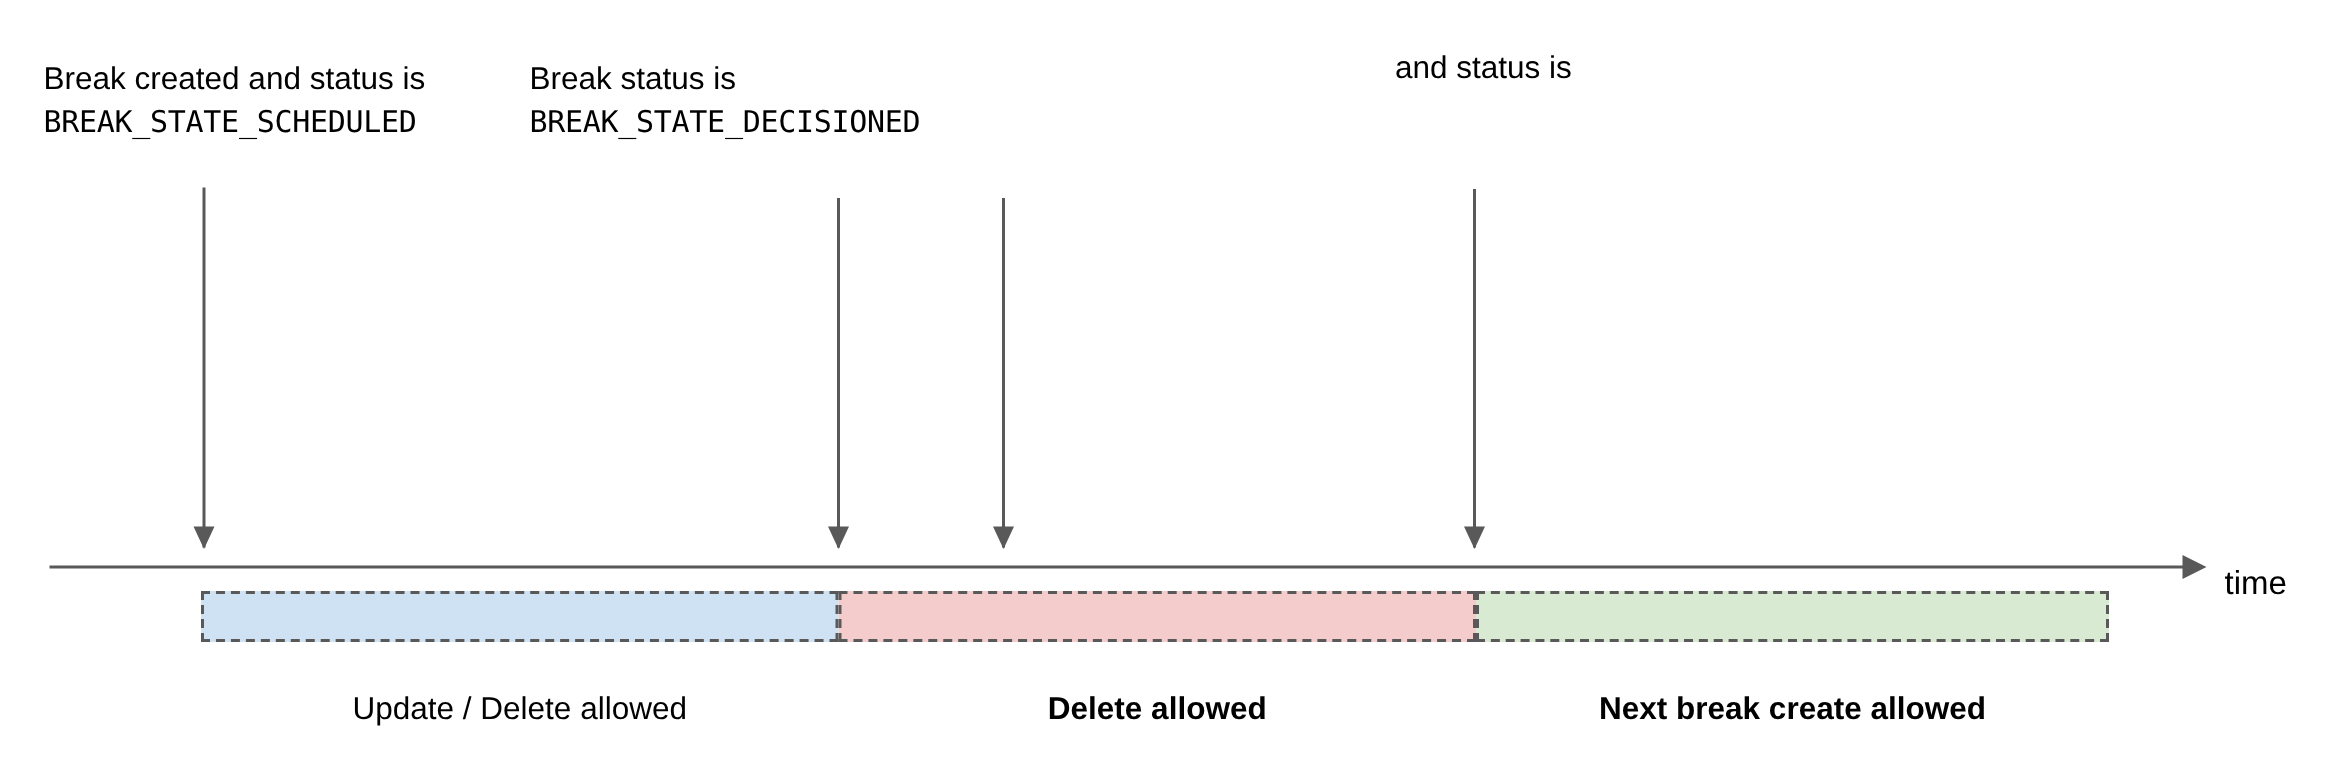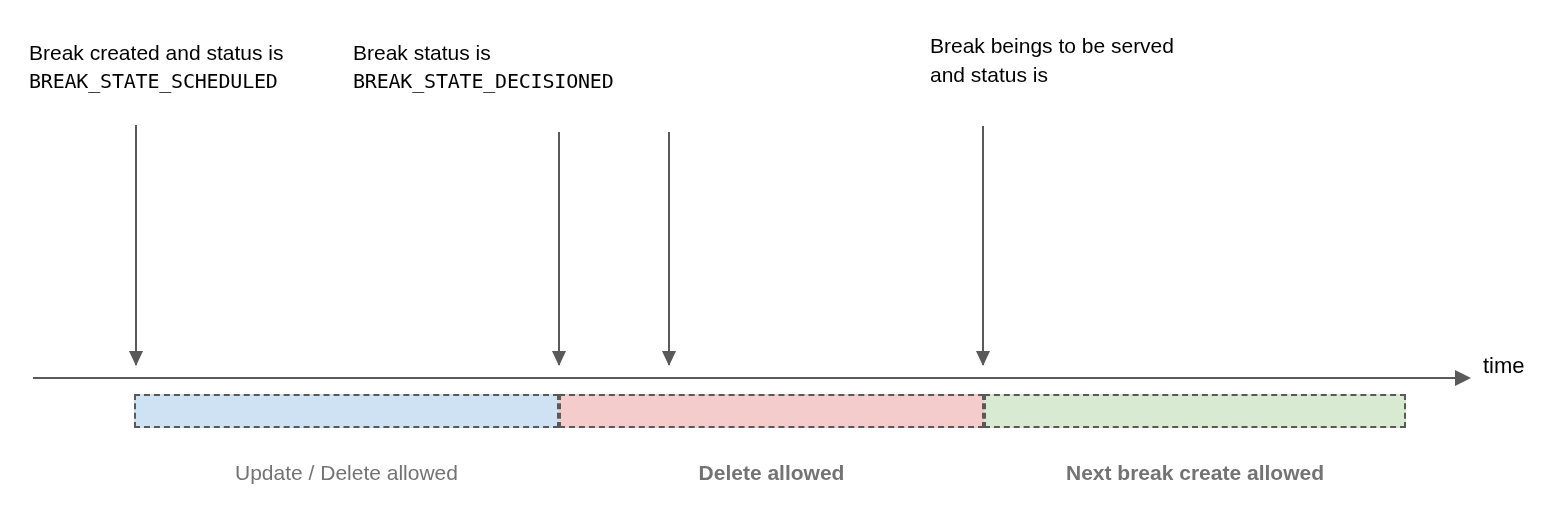--- a/index.html
+++ b/index.html
@@ -86,42 +86,41 @@
     height: 34px;
     box-sizing: border-box;
     border: 2px dashed #595959;
   }
 
   
   .caption {
     position: absolute;
     text-align: center;
     font-size: 21px;
-    color: #737373;
+    color: #000000;
     white-space: nowrap;
   }
 </style>
 </head>
 <body>
 
 <div id="canvas">
 
   <div class="annotation" style="left:29px; top:38px;">
     <span class="ann-line">Break created and status is</span>
     <span class="ann-line mono">BREAK_STATE_SCHEDULED</span>
   </div>
 
   <div class="annotation" style="left:353px; top:38px;">
     <span class="ann-line">Break status is</span>
     <span class="ann-line mono">BREAK_STATE_DECISIONED</span>
   </div>
 
 
   <div class="annotation" style="left:930px; top:31px;">
-    <span class="ann-line">Break beings to be served</span>
     <span class="ann-line">and status is</span>
   </div>
 
   <div class="v-arrow" style="left:127px; top:125px; height:240px;">
     <div class="shaft"></div>
     <div class="head"></div>
   </div>
 
   <div class="v-arrow" style="left:550px; top:132px; height:233px;">
     <div class="shaft"></div>
@@ -133,21 +132,21 @@
     <div class="head"></div>
   </div>
 
   <div class="v-arrow" style="left:974px; top:126px; height:239px;">
     <div class="shaft"></div>
     <div class="head"></div>
   </div>
 
   <div id="axis-line" style="left:33px; top:377px; width:1424px;"></div>
   <div id="axis-head" style="left:1455px; top:370px;"></div>
-  <div id="axis-label" style="left:1483px; top:353px;text-align:right;">time</div>
+  <div id="axis-label" style="left:1483px; top:376px;text-align:right;">time</div>
 
   <div class="phase-bar" style="left:134px; top:394px; width:425px; background:#cfe2f3;"></div>
   <div class="phase-bar" style="left:559px; top:394px; width:425px; background:#f4cccc;"></div>
   <div class="phase-bar" style="left:984px; top:394px; width:422px; background:#d9ead3;"></div>
 
   <div class="caption" style="left:134px; top:461px; width:425px;">Update / Delete allowed</div>
   <div class="caption" style="left:559px; top:461px; width:425px;font-weight:bold;">Delete allowed</div>
   <div class="caption" style="left:984px; top:461px; width:422px;font-weight:bold;">Next break create allowed</div>
 
 </div>

